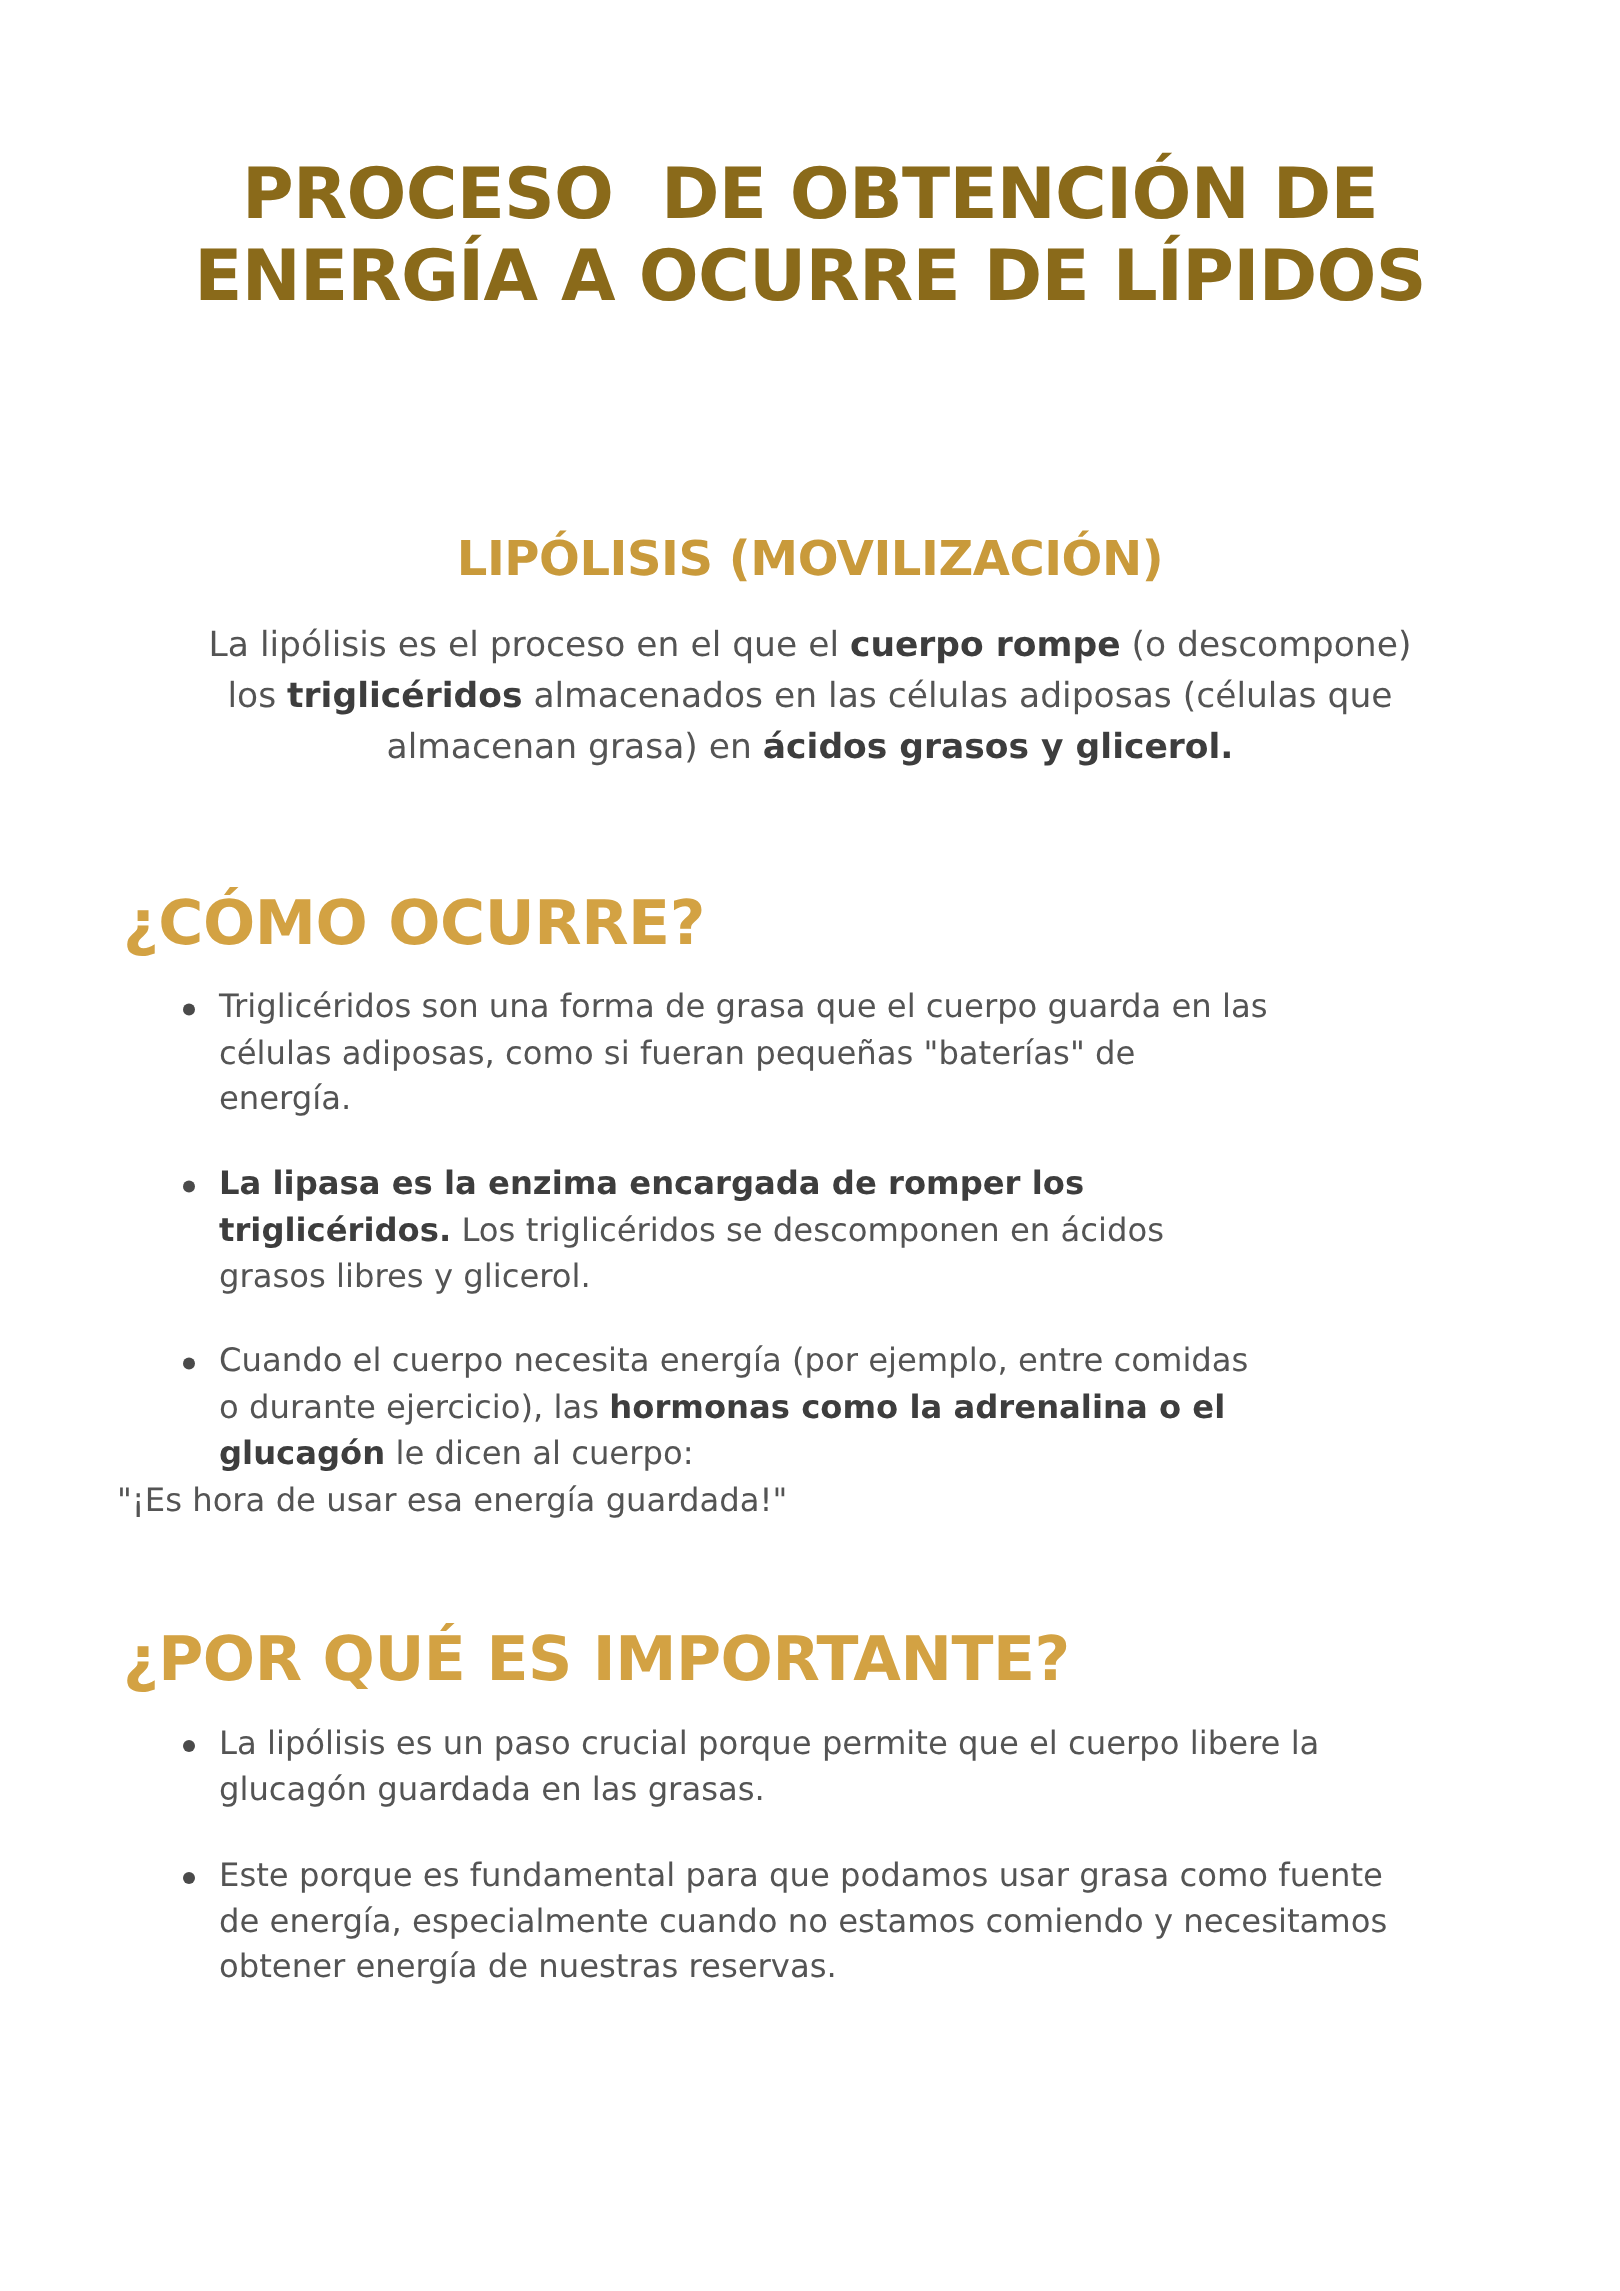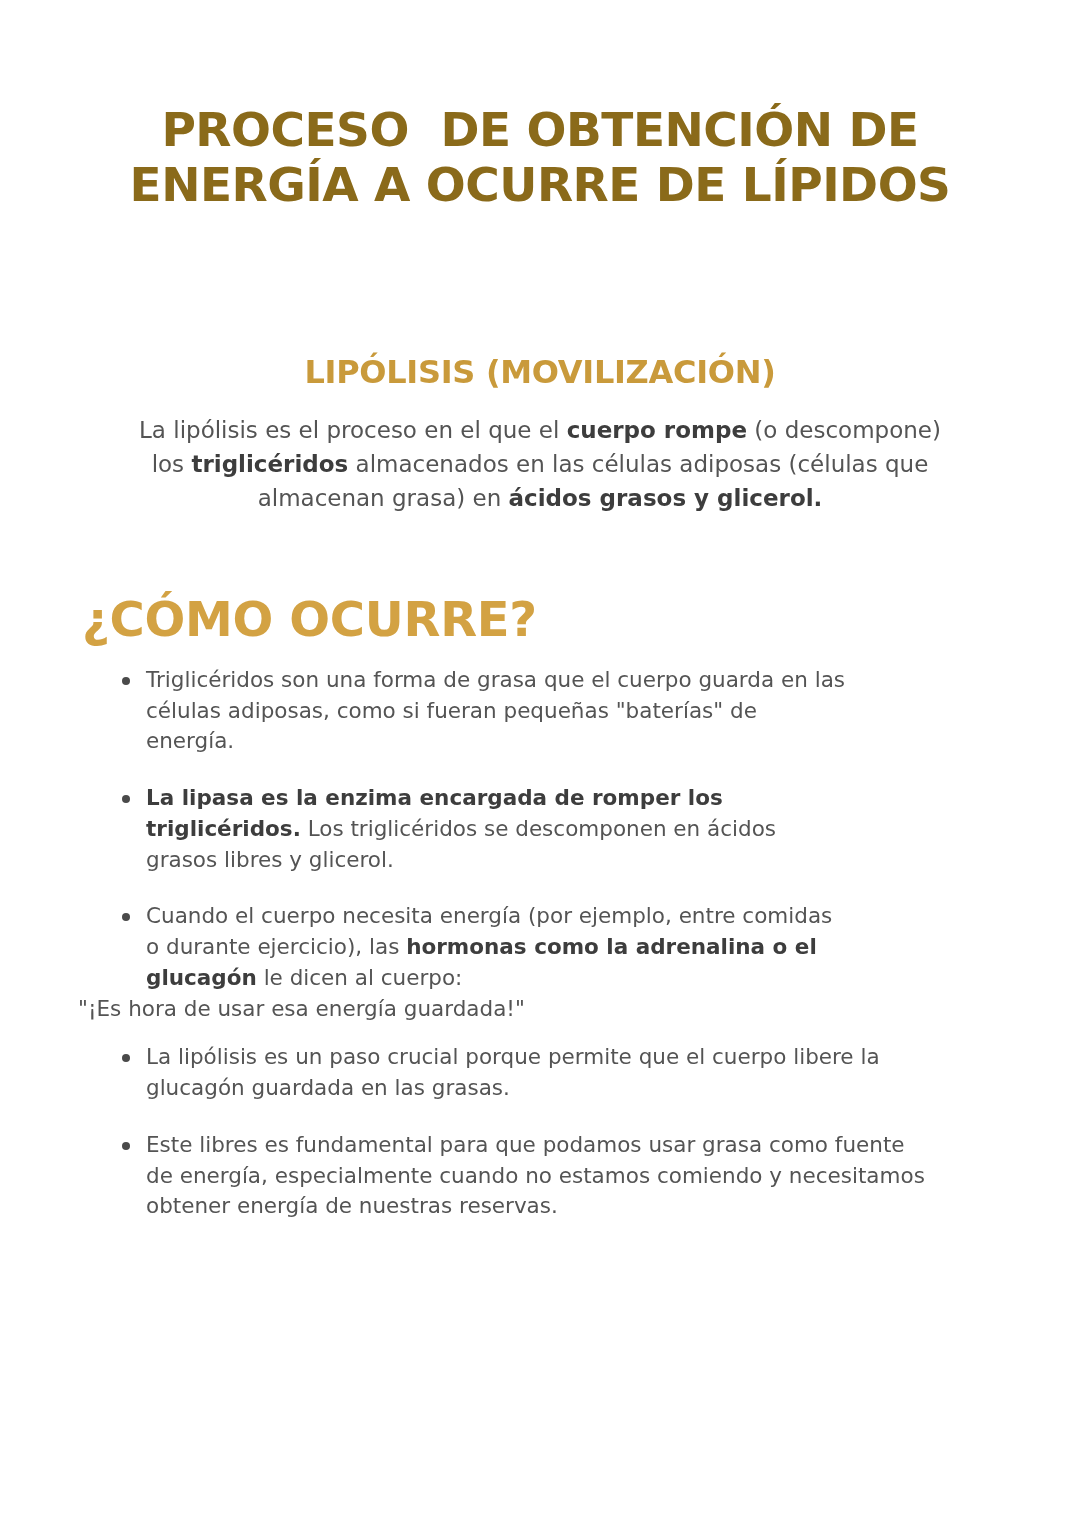--- a/index.html
+++ b/index.html
@@ -58,21 +58,21 @@
     line-height: 1.48;
     color: #545454;
   }
   .intro-paragraph b { color: #3d3d3d; font-weight: bold; }
 
   
   .section-heading-left {
     margin: 0;
     color: #d3a243;
     font-weight: bold;
-    font-size: 48px;
+    font-size: 41px;
     letter-spacing: -0.3px;
   }
   #heading-como { padding-top: 76px; padding-left: 4px; }
   #heading-porque { padding-top: 66px; padding-left: 4px; }
 
   
   ul.bullets {
     margin: 18px 0 0 0;
     padding: 0 0 0 38px;
     list-style: none;
@@ -129,19 +129,20 @@
 
   <ul class="bullets list-como">
     <li id="como-b1">Triglicéridos son una forma de grasa que el cuerpo guarda en las células adiposas, como si fueran pequeñas "baterías" de energía.</li>
     <li id="como-b3"><b>La lipasa es la enzima encargada de romper los triglicéridos.</b> Los triglicéridos se descomponen en ácidos grasos libres y glicerol.</li>
     <li id="como-b2">
       <span id="como-b2-main">Cuando el cuerpo necesita energía (por ejemplo, entre comidas o durante ejercicio), las <b>hormonas como la adrenalina o el glucagón</b> le dicen al cuerpo:</span>
       <div class="hang-line" id="como-b2-hang">"¡Es hora de usar esa energía guardada!"</div>
     </li>
   </ul>
 
+  <h2 class="section-heading-left" id="heading-porque">¿POR QUÉ ES IMPORTANTE?</h2>
 
   <ul class="bullets list-porque">
     <li id="porque-b1">La lipólisis es un paso crucial porque permite que el cuerpo libere la glucagón guardada en las grasas.</li>
-    <li id="porque-b2">Este libres es fundamental para que podamos usar grasa como fuente de energía, especialmente cuando no estamos comiendo y necesitamos obtener energía de nuestras reservas.</li>
+    <li id="porque-b2">Este porque es fundamental para que podamos usar grasa como fuente de energía, especialmente cuando no estamos comiendo y necesitamos obtener energía de nuestras reservas.</li>
   </ul>
 
 </div>
 
 </body></html>

